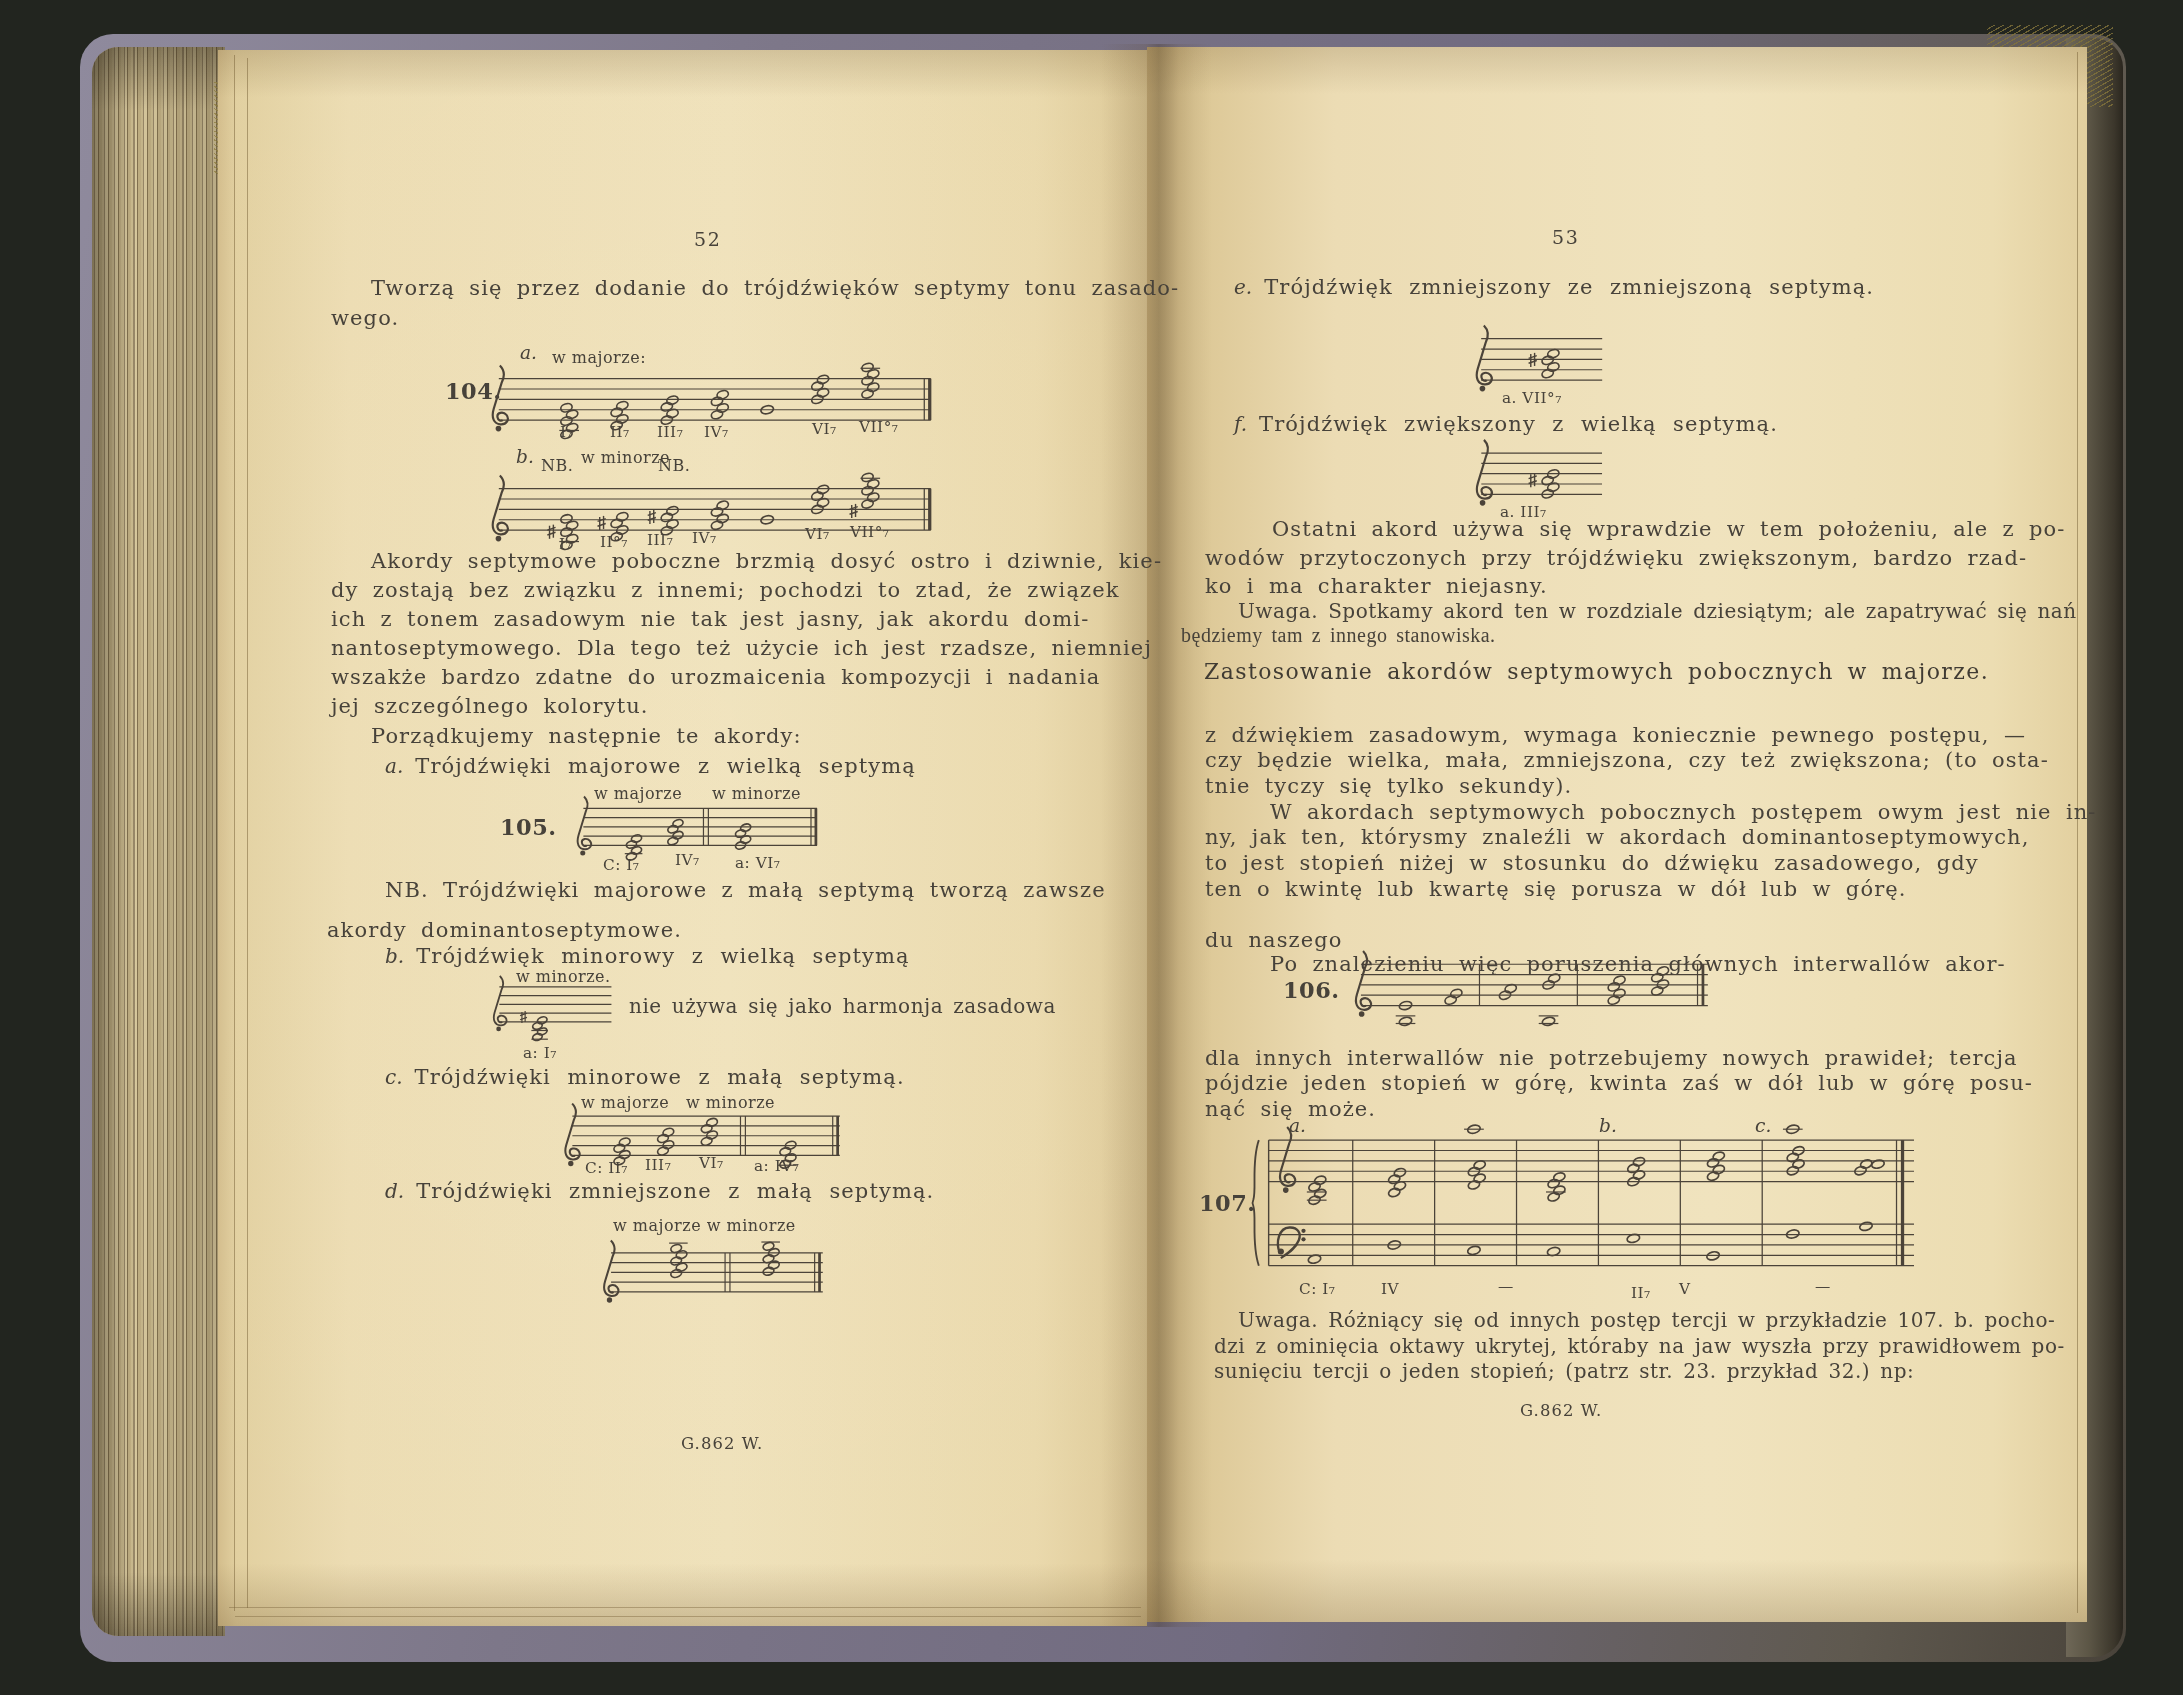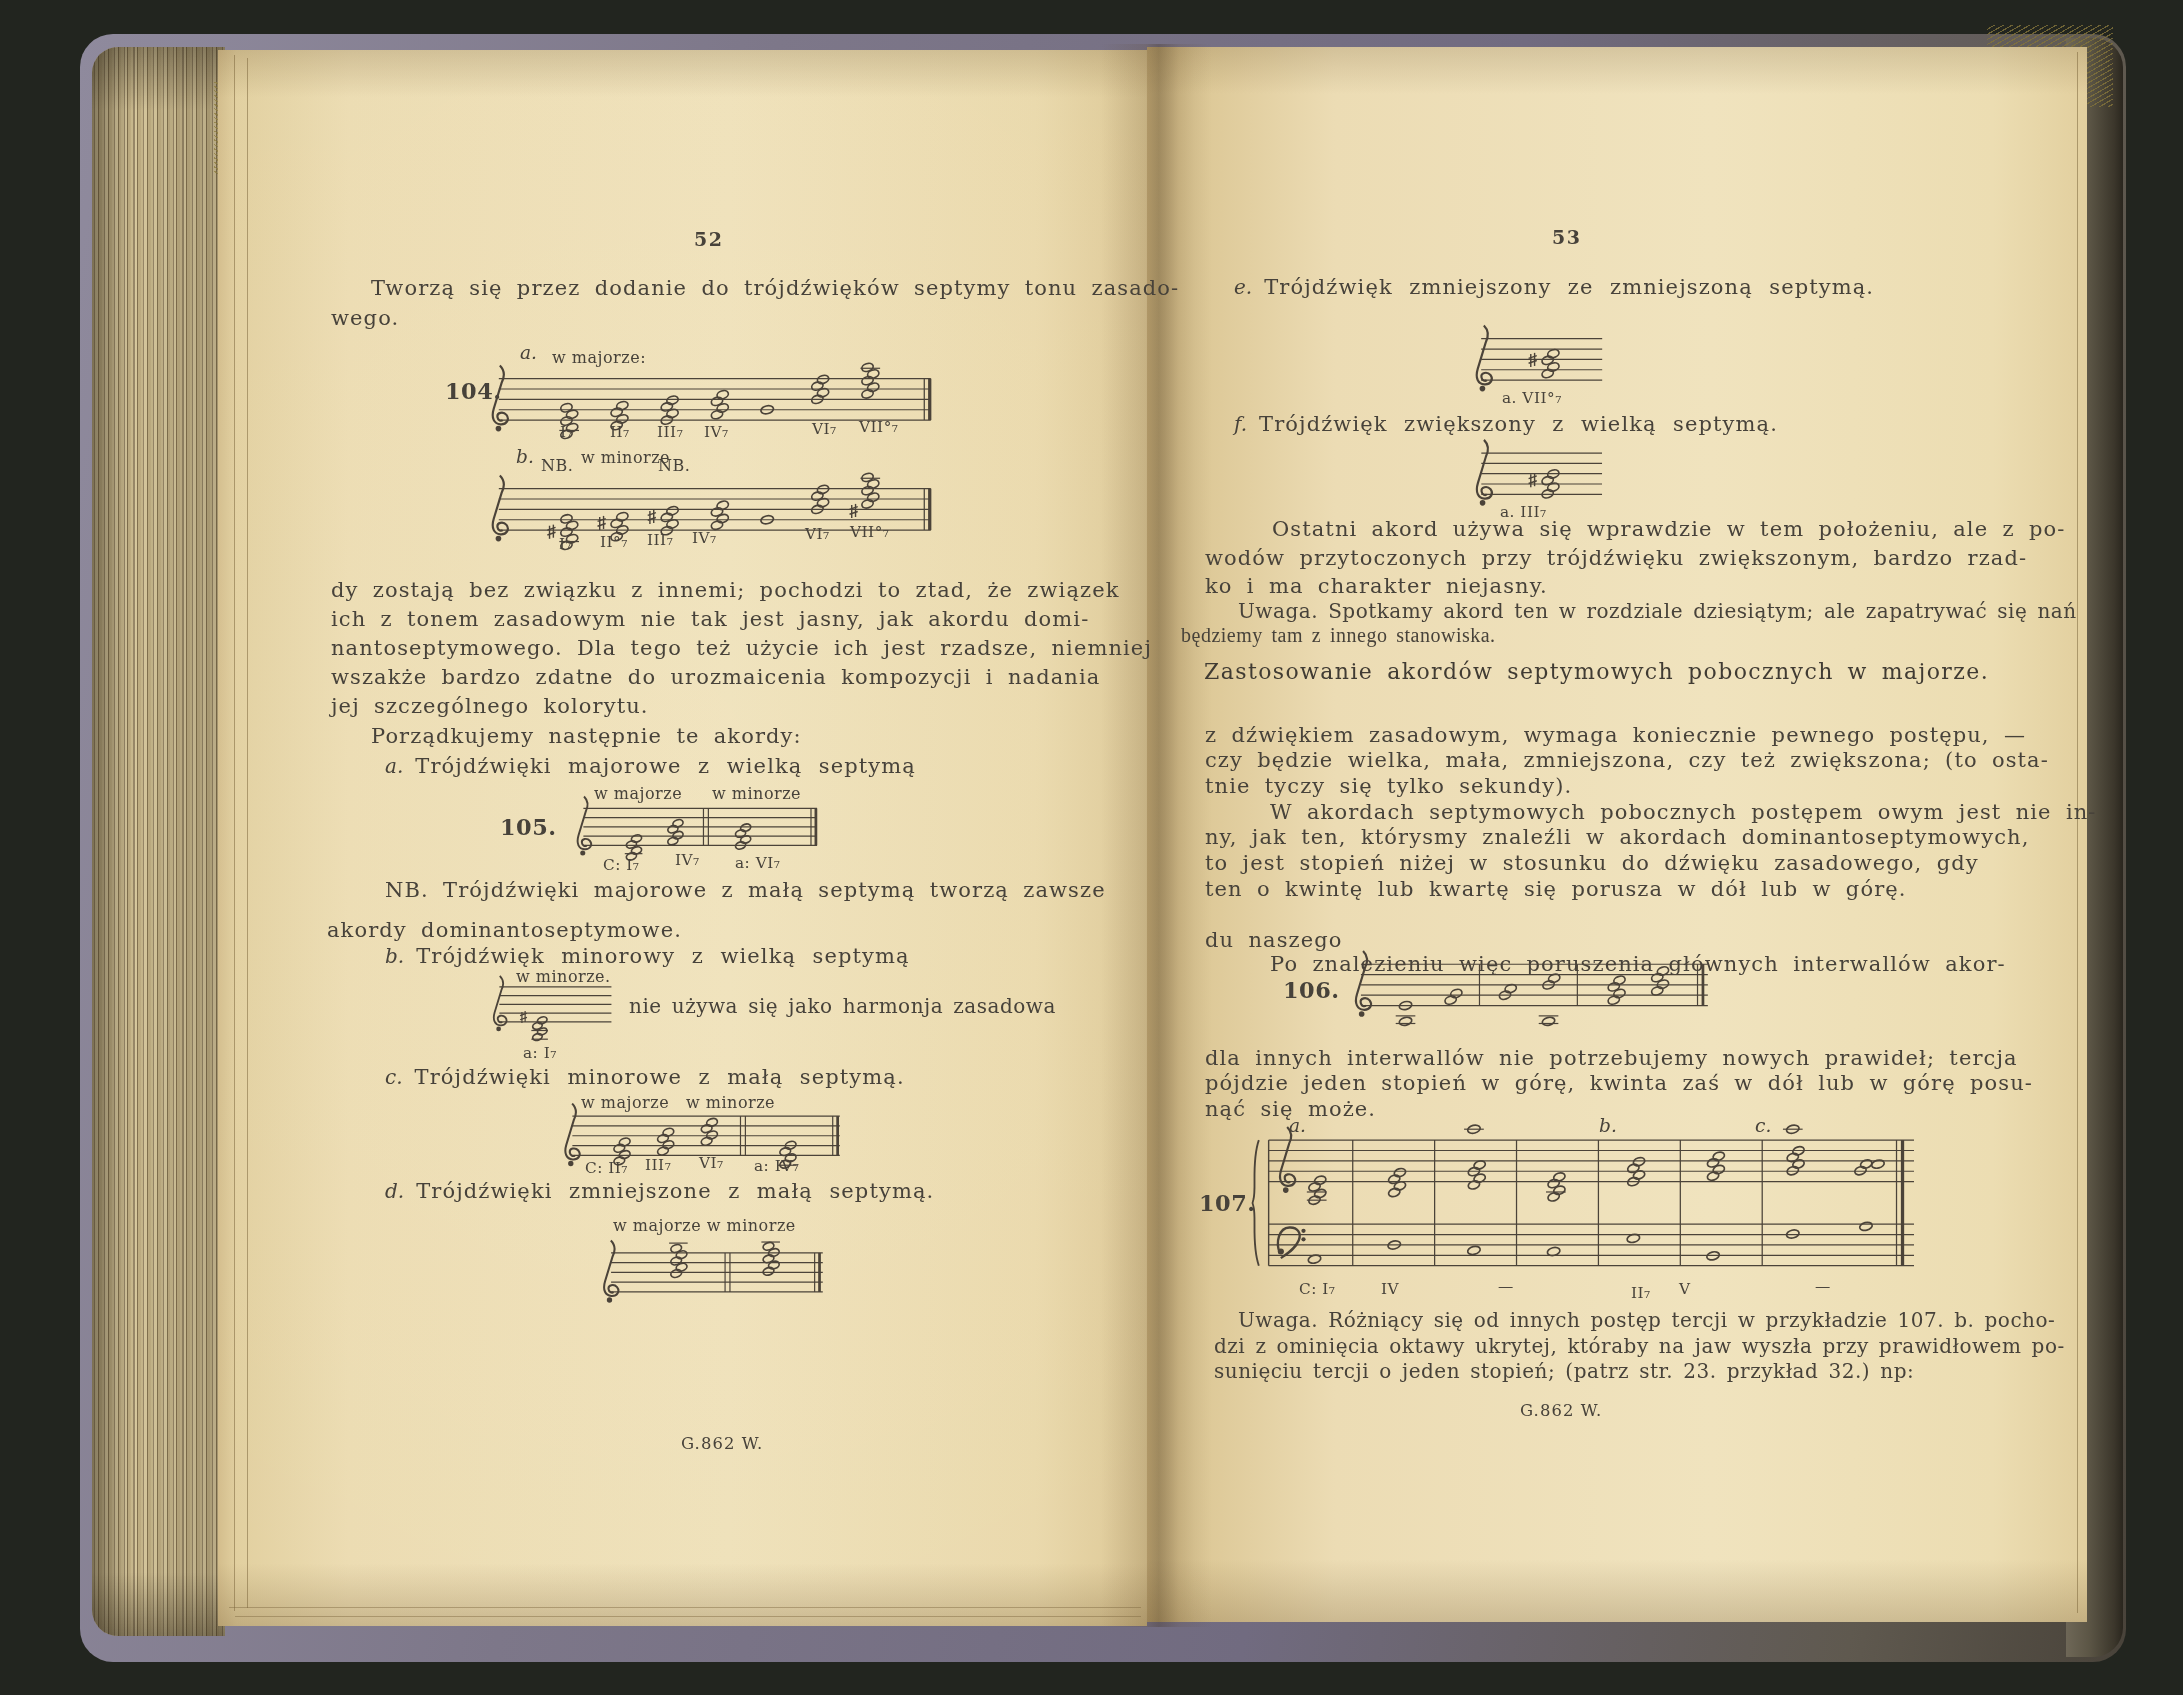--- a/index.html
+++ b/index.html
@@ -31,21 +31,21 @@
   .hairh{height:1.1px;background:rgba(125,103,62,.45);}
   .fray{background:repeating-linear-gradient(32deg,rgba(141,124,62,0) 0 2.7px,rgba(141,124,62,.75) 2.7px 3.8px);}
   .fray2{background:repeating-linear-gradient(150deg,rgba(130,115,58,0) 0 3.3px,rgba(130,115,58,.8) 3.3px 4.4px);}
   
   .t   {font-size:21px;letter-spacing:1.1px;word-spacing:6.5px;}
   .ts  {font-size:20px;letter-spacing:0.5px;word-spacing:3.3px;}
   .hd  {font-size:22px;letter-spacing:1.4px;word-spacing:5.5px;color:#403b33;}
   .ith {font-size:21px;letter-spacing:1.1px;word-spacing:8.7px;}
   .lt  {font-size:20px;font-style:italic;margin-right:12px;}
   .lt2 {font-size:18.6px;font-style:italic;}
-  .pg  {font-size:19px;font-weight:bold;letter-spacing:1.6px;}
+  .pg  {font-size:19px;font-weight:normal;letter-spacing:1.6px;}
   .ex  {font-size:22.4px;font-weight:bold;letter-spacing:0.5px;}
   .cap {font-size:16px;letter-spacing:0.5px;}
   .num {font-size:15.3px;letter-spacing:0.5px;}
   .foot{font-size:16.4px;font-weight:normal;letter-spacing:1.1px;}
   .staffbox{position:absolute;}
 </style>
 </head>
 <body>
 
 <div class="shot">
@@ -195,20 +195,21 @@
           <line x1="0" y1="19" x2="15" y2="14" stroke="#4b4339" stroke-width="2.6"></line>
         </g>
       </svg></div>
   <div class="abs num" style="left:559px;top:535px;">I₇</div>
   <div class="abs num" style="left:600px;top:533px;">II°₇</div>
   <div class="abs num" style="left:647px;top:531px;">III₇</div>
   <div class="abs num" style="left:692px;top:529px;">IV₇</div>
   <div class="abs num" style="left:805px;top:525px;">VI₇</div>
   <div class="abs num" style="left:850px;top:523px;">VII°₇</div>
 
+  <div class="abs t" style="left:371px;top:549px;">Akordy septymowe poboczne brzmią dosyć ostro i dziwnie, kie-</div>
   <div class="abs t" style="left:331px;top:578px;">dy zostają bez związku z innemi; pochodzi to ztad, że związek</div>
   <div class="abs t" style="left:331px;top:607px;">ich z tonem zasadowym nie tak jest jasny, jak akordu domi-</div>
   <div class="abs t" style="left:331px;top:636px;">nantoseptymowego. Dla tego też użycie ich jest rzadsze, niemniej</div>
   <div class="abs t" style="left:331px;top:665px;">wszakże bardzo zdatne do urozmaicenia kompozycji i nadania</div>
   <div class="abs t" style="left:331px;top:694px;">jej szczególnego kolorytu.</div>
   <div class="abs t" style="left:371px;top:724px;">Porządkujemy następnie te akordy:</div>
 
   <div class="abs" style="left:385px;top:754px;">
     <span class="lt">a.</span><span class="ith">Trójdźwięki majorowe z wielką septymą</span>
   </div>

